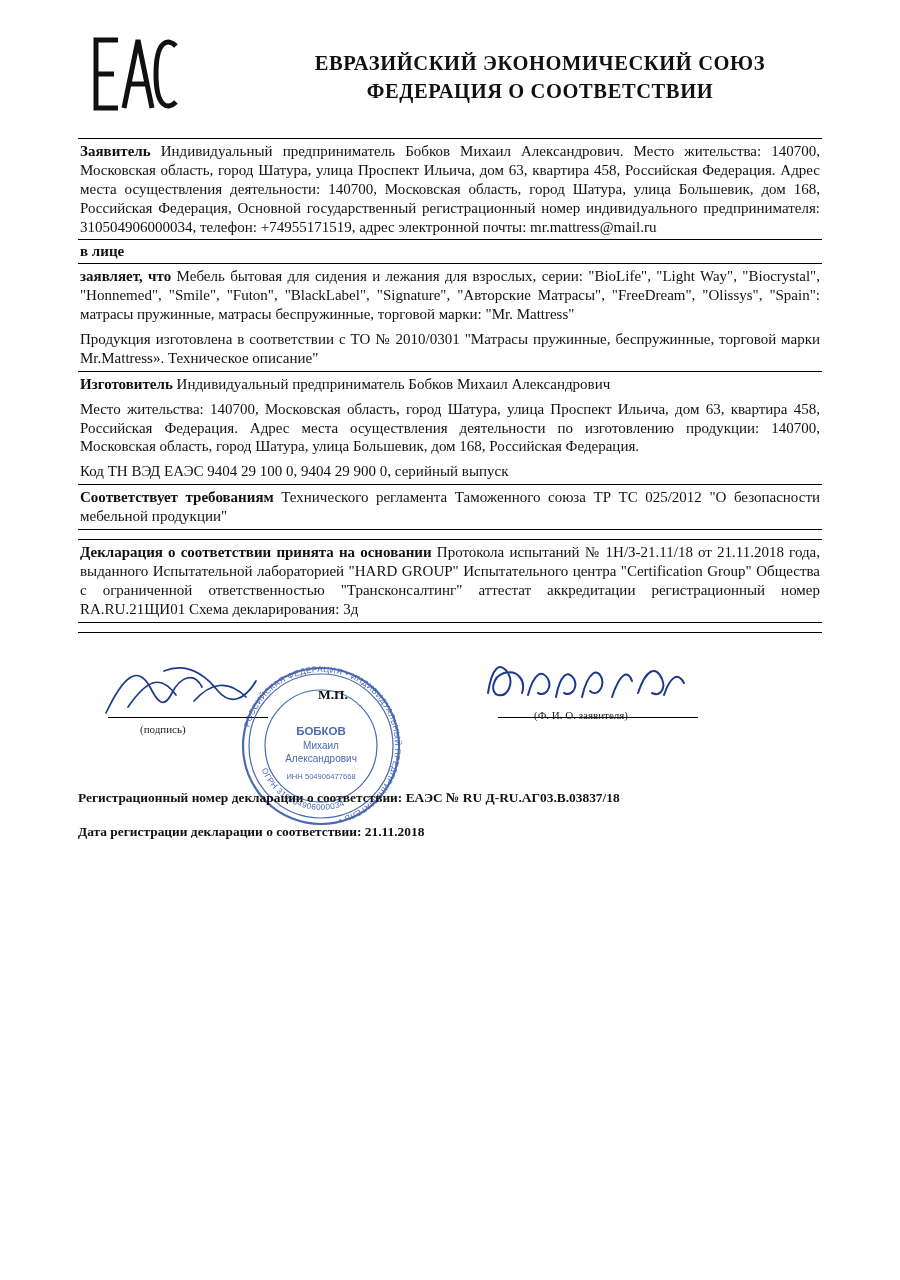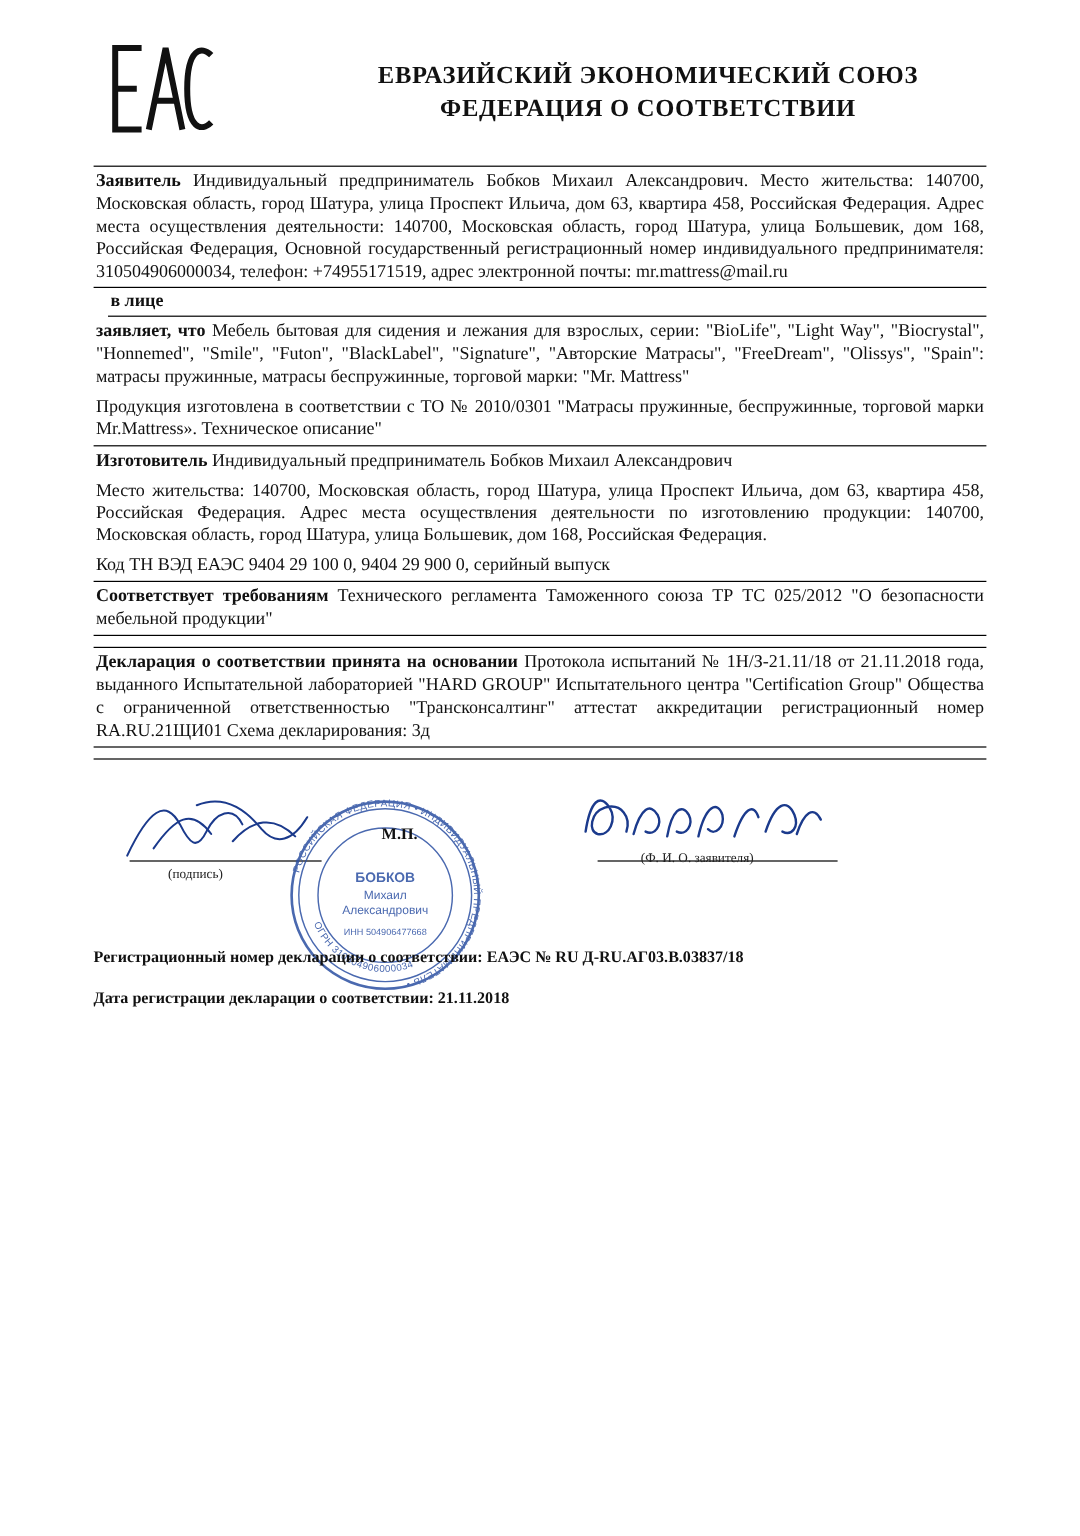--- a/index.html
+++ b/index.html
@@ -64,21 +64,21 @@
     line-height: 1.26;
   }
   .row {
     border-bottom: 1.1px solid #000;
     padding: 3px 2px 3px 2px;
     text-align: justify;
     text-justify: inter-word;
   }
   .row:first-child { border-top: 1.1px solid #000; }
   .row.noline { border-bottom: none; }
-  .row.thin { padding-top: 2px; padding-bottom: 2px; margin-left: 12px; }
+  .row.thin { padding-top: 2px; padding-bottom: 2px; }
   .lbl { font-weight: bold; }
   .gap-row {
     height: 9px;
     border-bottom: 1.1px solid #000;
   }
 
   
   .sign-area {
     position: absolute;
     left: 78px;

